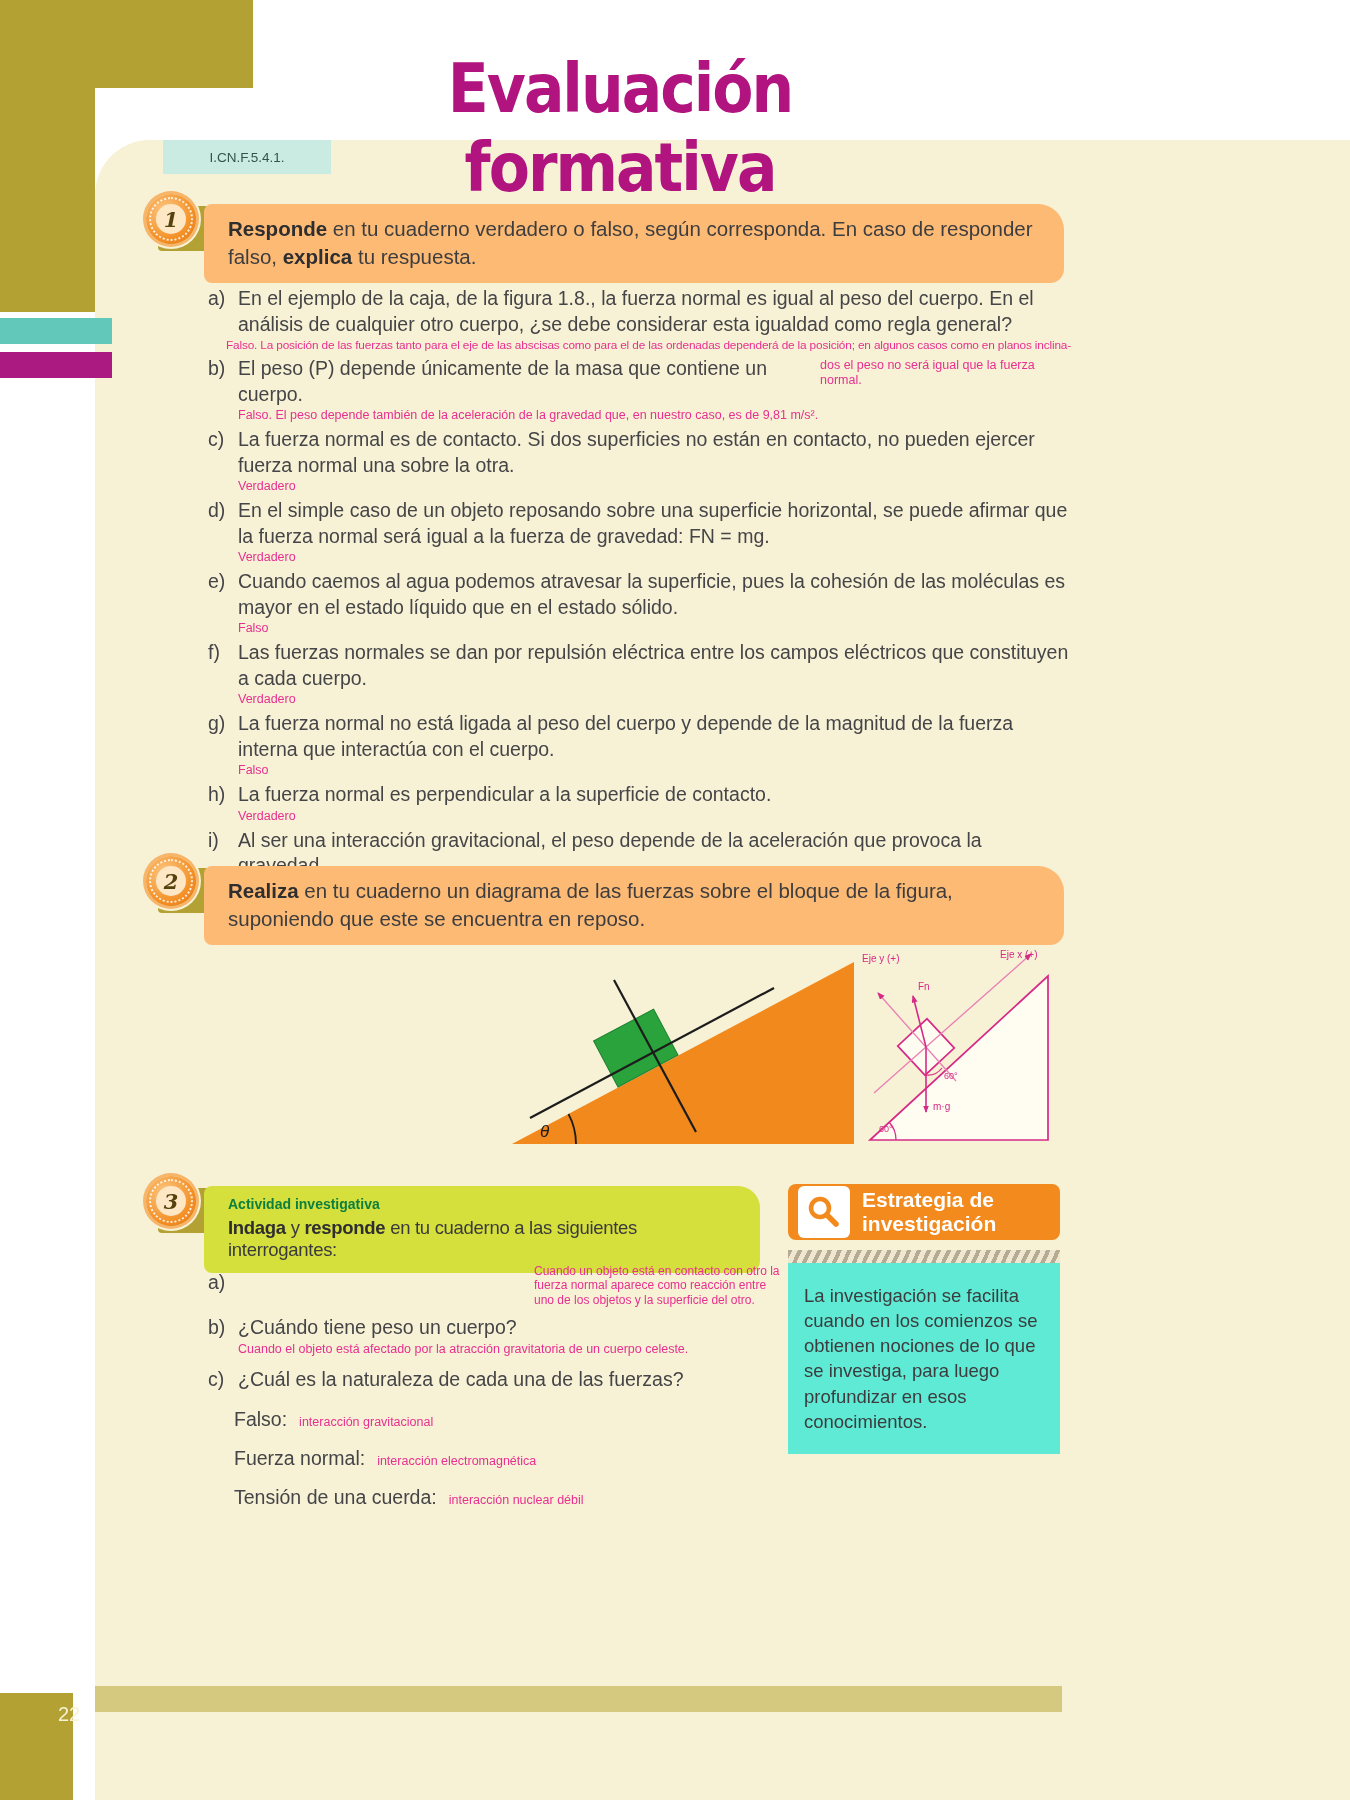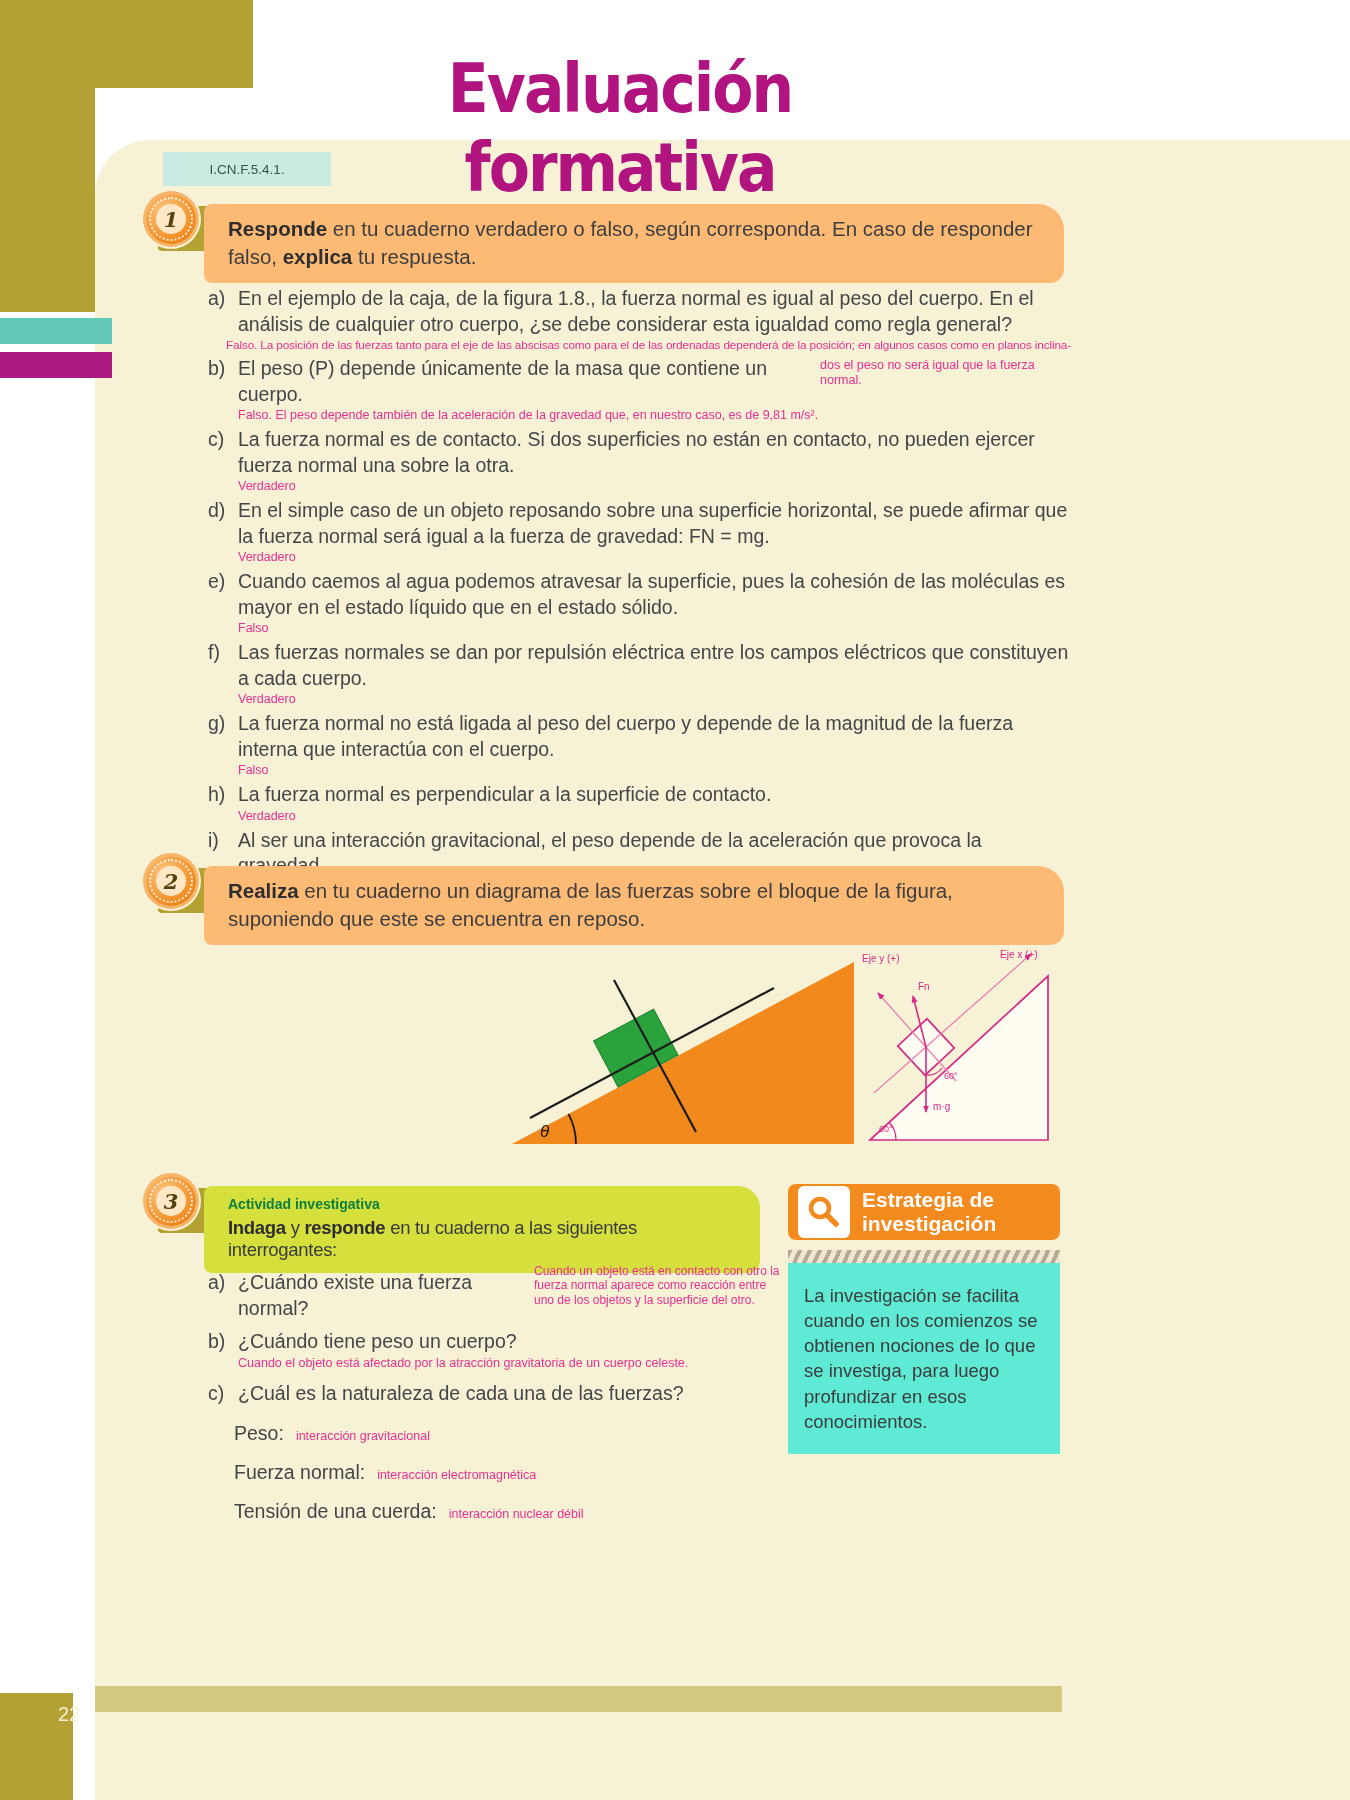--- a/index.html
+++ b/index.html
@@ -12,21 +12,21 @@
   .olive-v{position:absolute;left:0;top:0;width:95px;height:312px;background:#b3a233}
   .stripe{position:absolute;left:0;width:112px;height:26px}
   .stripe.teal{top:318px;background:#62c8ba}
   .stripe.mag{top:352px;background:#aa1a80}
   .bottom-strip{position:absolute;left:95px;top:1686px;width:967px;height:26px;background:#d5c87f}
   .olive-bottom{position:absolute;left:0;top:1693px;width:73px;height:107px;background:#b3a233}
   .pagenum{position:absolute;left:58px;top:10px;color:#f7f1d6;font-size:20px}
 
   .title{position:absolute;left:300px;top:58px;width:640px;text-align:center;font-size:60px;font-weight:700;
          color:#b1137f;letter-spacing:-2px;transform:scaleY(1.12);font-family:"DejaVu Sans",sans-serif}
-  .badge{position:absolute;left:163px;top:152px;width:168px;height:34px;background:#c9ebe2;color:#35534d;
+  .badge{position:absolute;left:163px;top:140px;width:168px;height:34px;background:#c9ebe2;color:#35534d;
          font-size:13.5px;display:flex;align-items:center;justify-content:center}
 
   
   .sec-tab{position:absolute;width:56px;height:45px;background:#b3a233;border-radius:4px}
   .sec-bar{position:absolute;left:204px;width:860px;background:#fdba74;border-radius:8px 26px 14px 8px;
            padding:11px 22px 12px 24px;font-size:20.5px;line-height:1.36;color:#3d3d3f}
   .sec-bar b{font-weight:700;color:#2e2e30}
   .num{position:absolute;width:50px;height:50px;border-radius:50%;
        background:radial-gradient(circle at 38% 35%,#fcc987,#f39026 62%,#e2720f);
        box-shadow:0 0 0 3px #f6b568,0 0 0 5px #f7f1d6;display:flex;align-items:center;justify-content:center}
@@ -259,42 +259,41 @@
   <div class="hatch"></div>
   <div class="strat-panel">
     <span>La investigación se facilita cuando en los comienzos se obtienen nociones de lo que se investiga, para luego profundizar en esos conocimientos.</span>
   </div>
 
   <div class="s3-items">
 
     <div class="row-a">
       <div class="q">
         <span class="ltr">a)</span>
-        <span>¿Cuándo existe una fuerza normal?</span>
       </div>
       <div class="ans">Cuando un objeto está en contacto con otro la fuerza normal aparece como reacción entre uno de los objetos y la superficie del otro.</div>
     </div>
 
     <div class="qa">
       <div class="q">
         <span class="ltr">b)</span>
         <span>¿Cuándo tiene peso un cuerpo?</span>
       </div>
       <div class="ans">Cuando el objeto está afectado por la atracción gravitatoria de un cuerpo celeste.</div>
     </div>
 
     <div class="qa">
       <div class="q">
         <span class="ltr">c)</span>
         <span>¿Cuál es la naturaleza de cada una de las fuerzas?</span>
       </div>
     </div>
 
     <div class="sub">
-      <span class="lbl">Peso:</span>
+      <span class="lbl">Falso:</span>
       <span class="ans">interacción gravitacional</span>
     </div>
     <div class="sub">
       <span class="lbl">Fuerza normal:</span>
       <span class="ans">interacción electromagnética</span>
     </div>
     <div class="sub">
       <span class="lbl">Tensión de una cuerda:</span>
       <span class="ans">interacción nuclear débil</span>
     </div>

